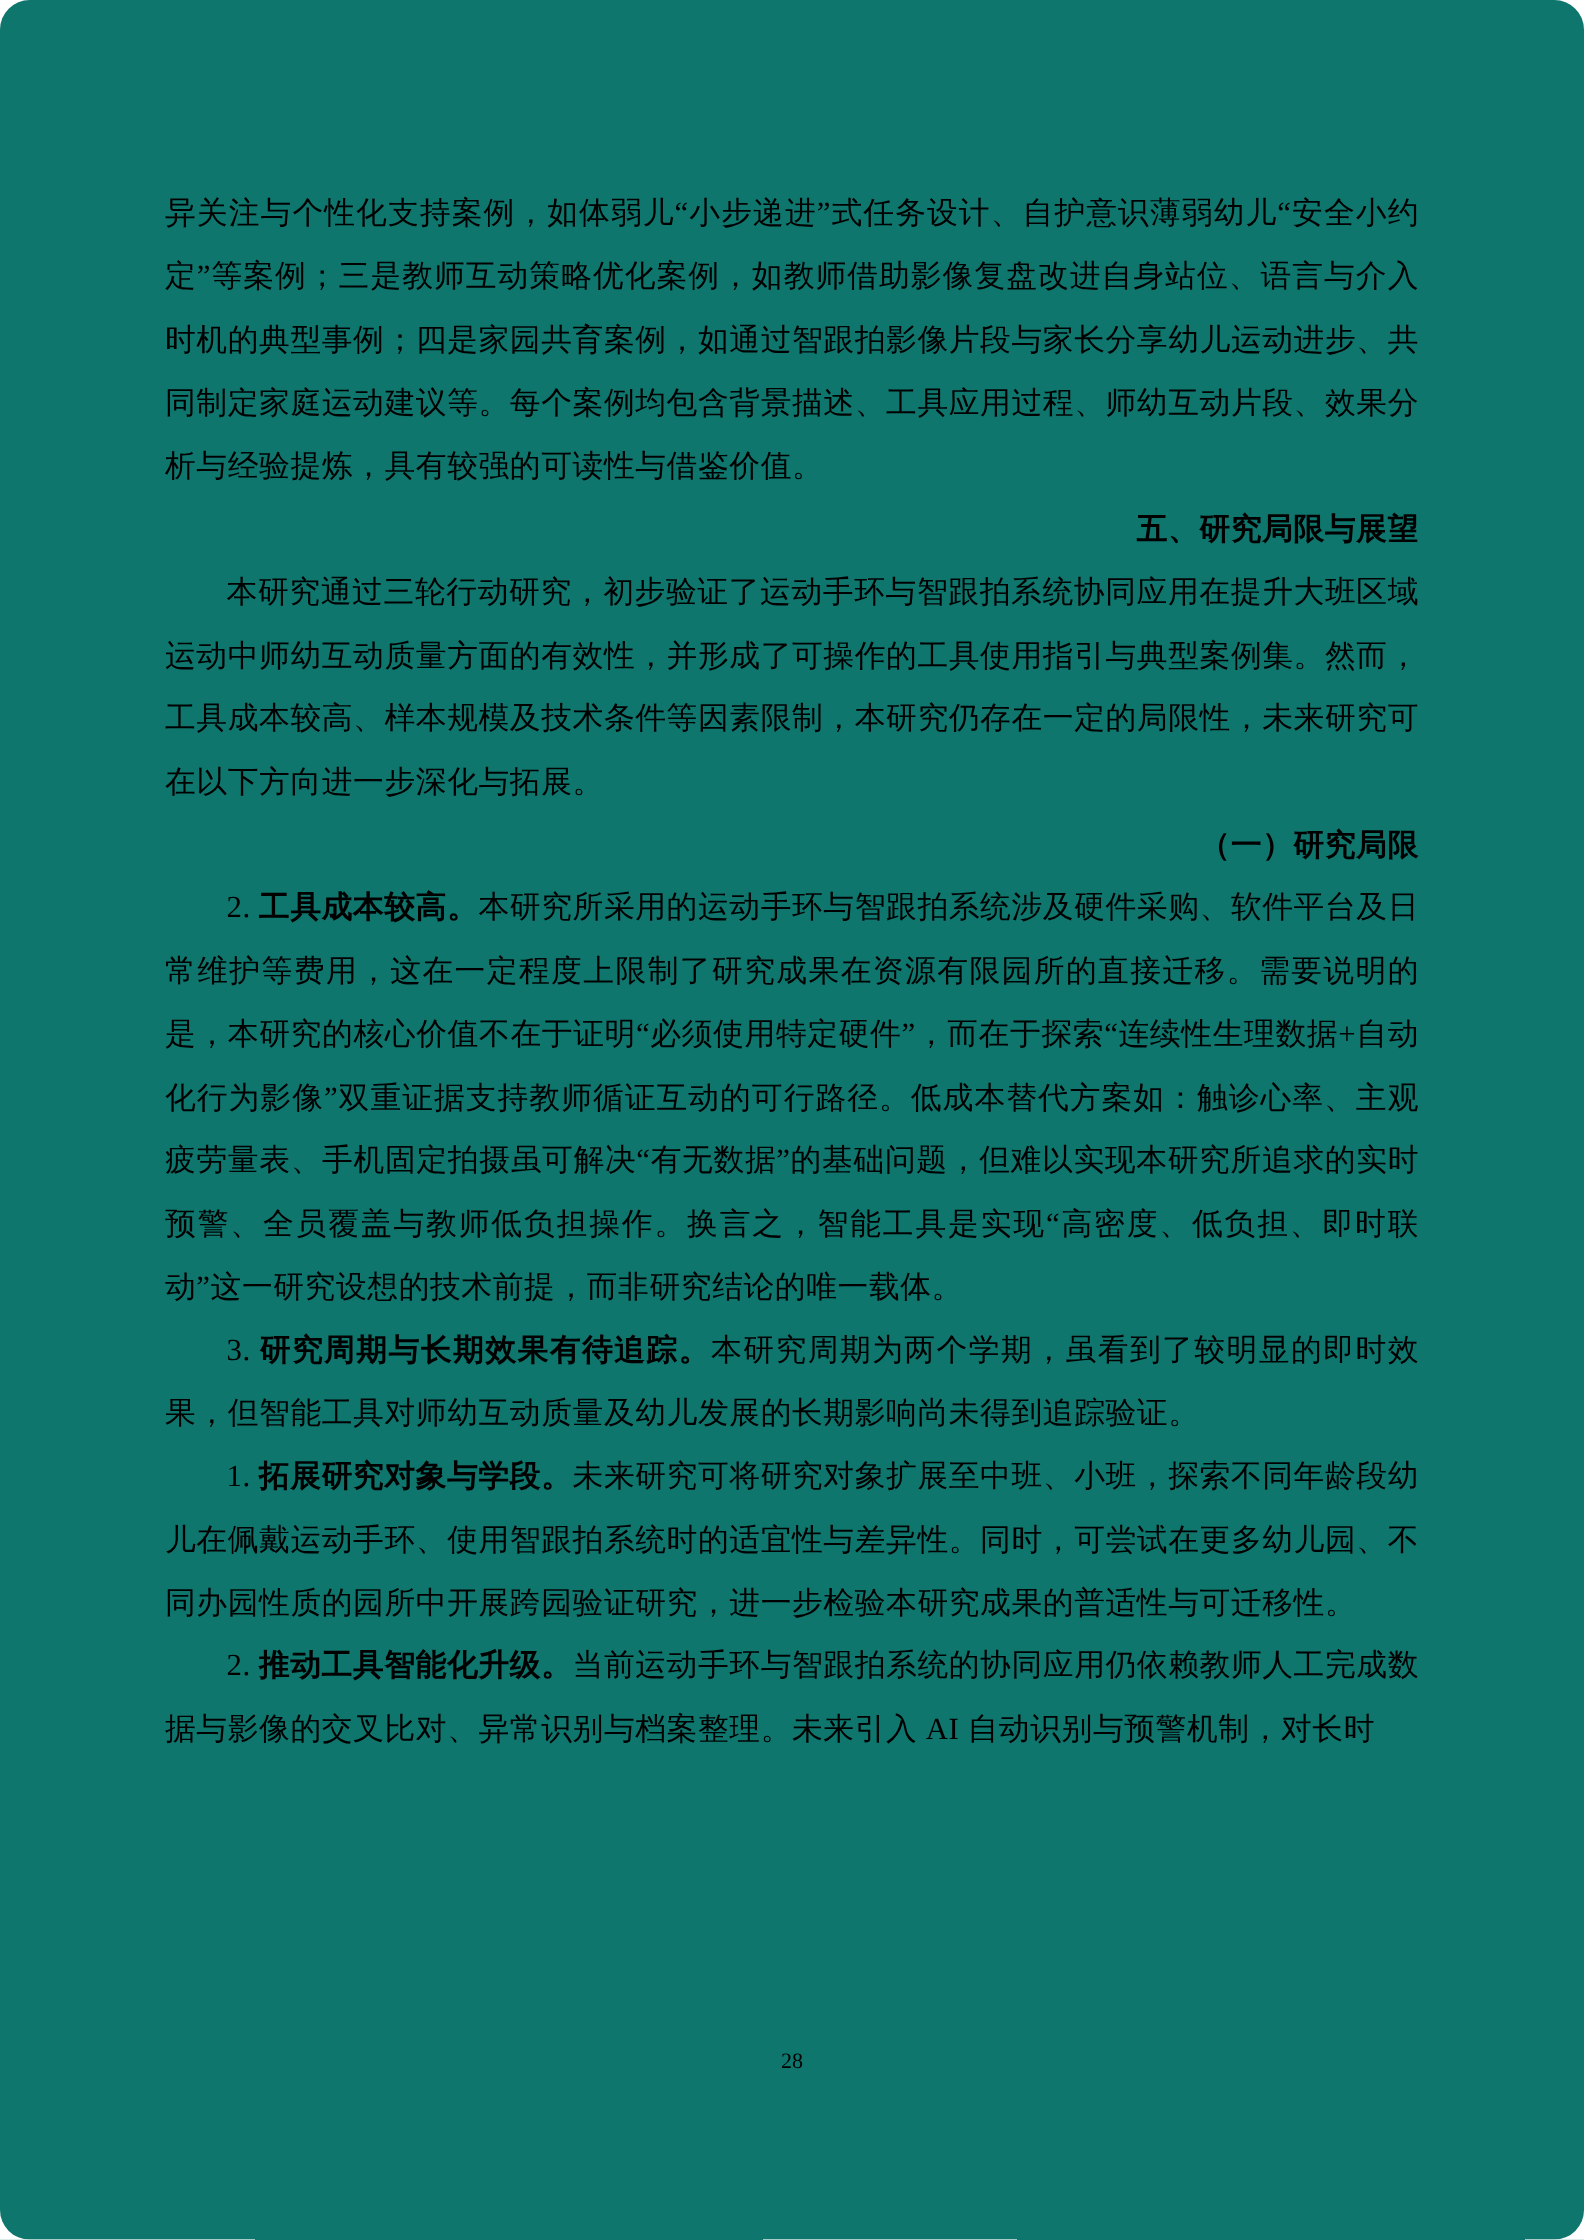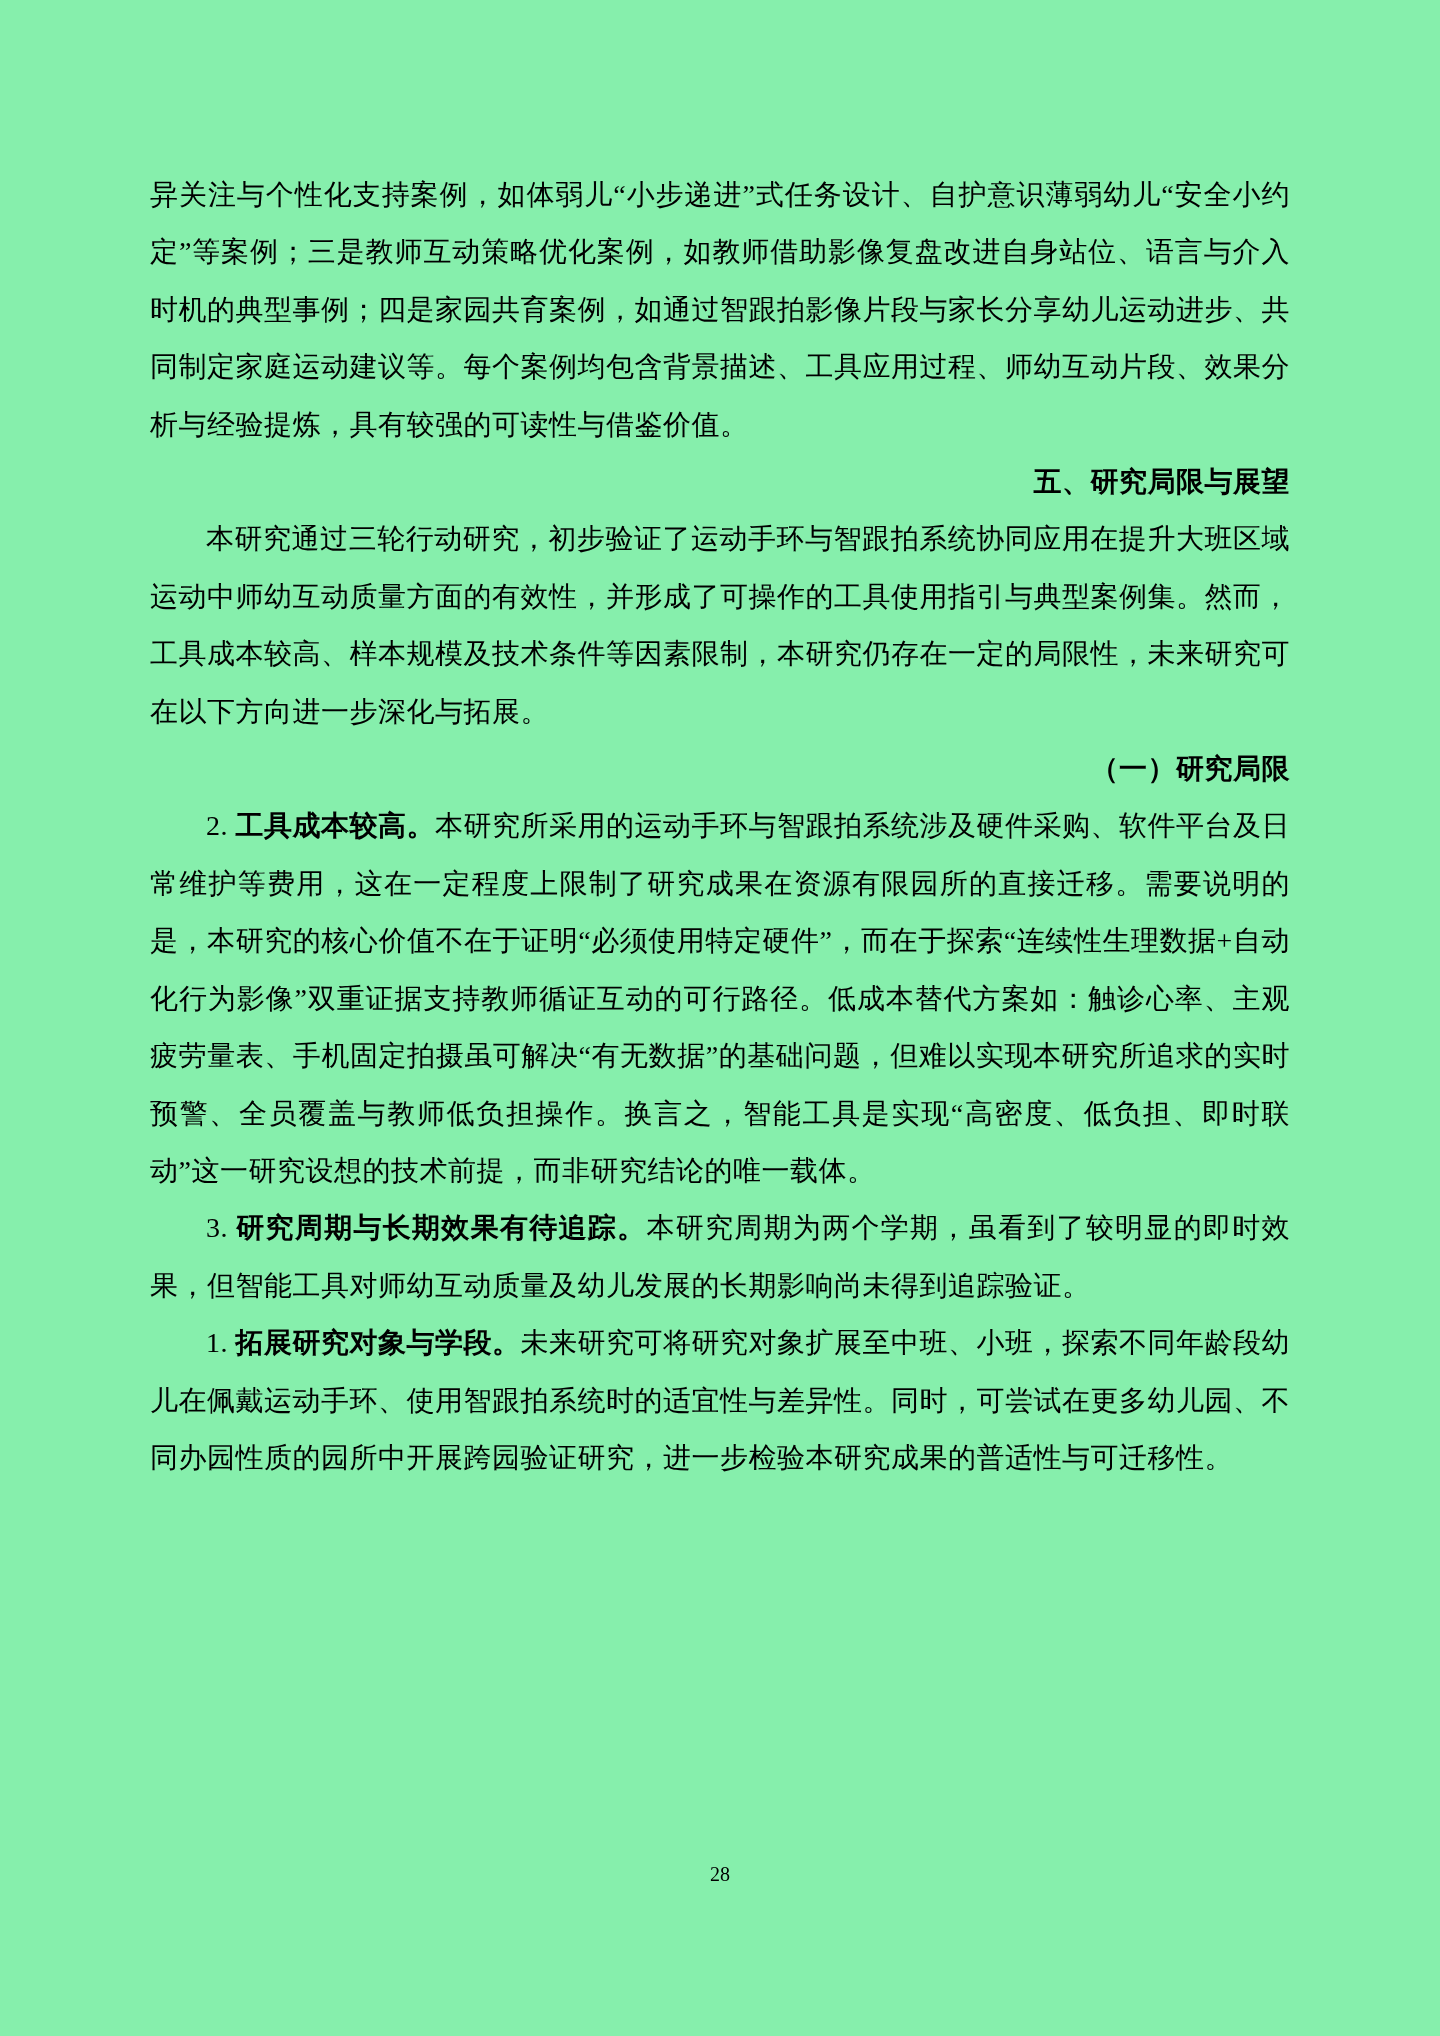--- a/index.html
+++ b/index.html
@@ -4,24 +4,25 @@
 <style>
   html, body {
     margin: 0;
     padding: 0;
     background: #ffffff;
   }
   .page {
     position: relative;
     width: 1440px;
     height: 2036px;
-    background: #86efac;
+    background: #0f766e;
     overflow: hidden;
     font-family: "Liberation Serif", "DejaVu Serif", serif;
     color: #000000;
+    border-radius: 27px;
   }
   .doc-body {
     position: absolute;
     left: 150px;
     top: 166px;
     width: 1140px;
   }
   .doc-body p {
     margin: 0;
     padding: 0;
@@ -58,15 +59,16 @@
 
 <div class="page">
   <main class="doc-body">
       <p class="body"><span>异关注与个性化支持案例，如体弱儿“小步递进”式任务设计、自护意识薄弱幼儿“安全小约定”等案例；三是教师互动策略优化案例，如教师借助影像复盘改进自身站位、语言与介入时机的典型事例；四是家园共育案例，如通过智跟拍影像片段与家长分享幼儿运动进步、共同制定家庭运动建议等。每个案例均包含背景描述、工具应用过程、师幼互动片段、效果分析与经验提炼，具有较强的可读性与借鉴价值。</span></p>
       <p class="heading1"><span class="bold">五、研究局限与展望</span></p>
       <p class="body indent"><span>本研究通过三轮行动研究，初步验证了运动手环与智跟拍系统协同应用在提升大班区域运动中师幼互动质量方面的有效性，并形成了可操作的工具使用指引与典型案例集。然而，工具成本较高、样本规模及技术条件等因素限制，本研究仍存在一定的局限性，未来研究可在以下方向进一步深化与拓展。</span></p>
       <p class="heading2"><span class="bold">（一）研究局限</span></p>
       <p class="body indent"><span>2. </span><span class="bold">工具成本较高。</span><span>本研究所采用的运动手环与智跟拍系统涉及硬件采购、软件平台及日常维护等费用，这在一定程度上限制了研究成果在资源有限园所的直接迁移。需要说明的是，本研究的核心价值不在于证明“必须使用特定硬件”，而在于探索“连续性生理数据+自动化行为影像”双重证据支持教师循证互动的可行路径。低成本替代方案如：触诊心率、主观疲劳量表、手机固定拍摄虽可解决“有无数据”的基础问题，但难以实现本研究所追求的实时预警、全员覆盖与教师低负担操作。换言之，智能工具是实现“高密度、低负担、即时联动”这一研究设想的技术前提，而非研究结论的唯一载体。</span></p>
       <p class="body indent"><span>3. </span><span class="bold">研究周期与长期效果有待追踪。</span><span>本研究周期为两个学期，虽看到了较明显的即时效果，但智能工具对师幼互动质量及幼儿发展的长期影响尚未得到追踪验证。</span></p>
       <p class="body indent"><span>1. </span><span class="bold">拓展研究对象与学段。</span><span>未来研究可将研究对象扩展至中班、小班，探索不同年龄段幼儿在佩戴运动手环、使用智跟拍系统时的适宜性与差异性。同时，可尝试在更多幼儿园、不同办园性质的园所中开展跨园验证研究，进一步检验本研究成果的普适性与可迁移性。</span></p>
+      <p class="body indent"><span>2. </span><span class="bold">推动工具智能化升级。</span><span>当前运动手环与智跟拍系统的协同应用仍依赖教师人工完成数据与影像的交叉比对、异常识别与档案整理。未来引入 AI 自动识别与预警机制，对长时</span></p>
     </main>
   <div class="page-number">28</div>
 </div>
 
 </body></html>

